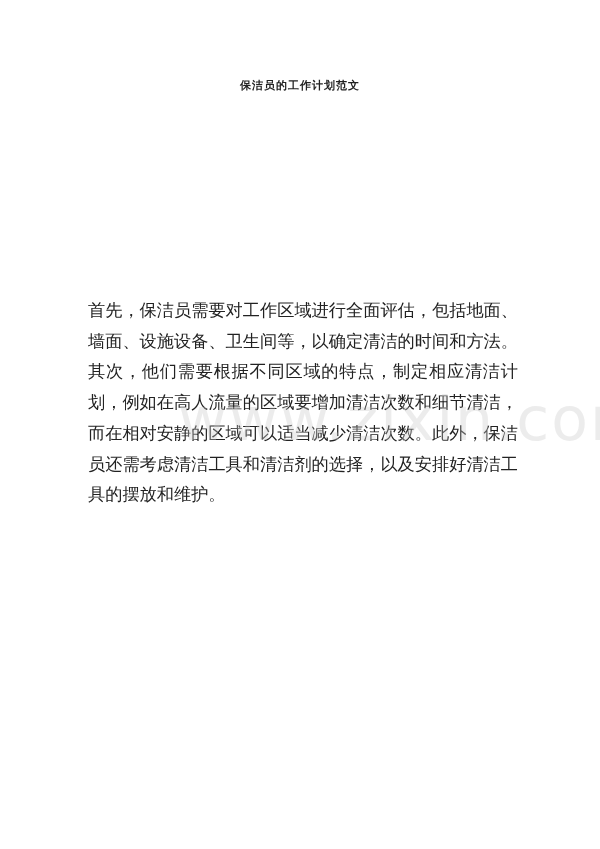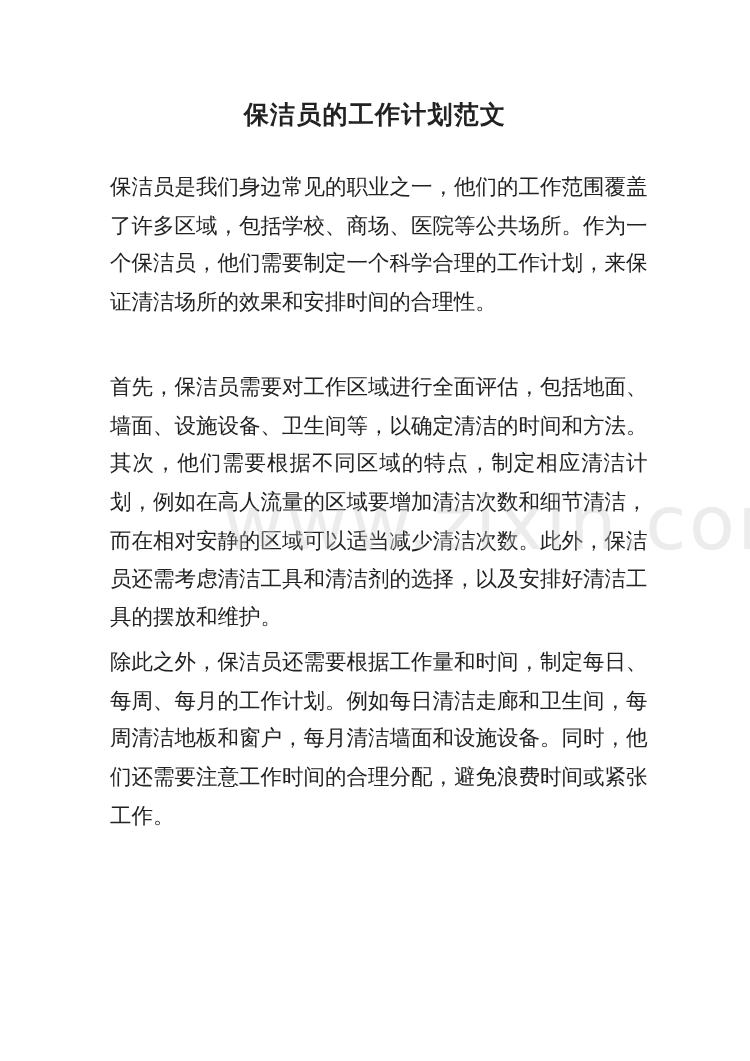--- a/index.html
+++ b/index.html
@@ -23,21 +23,21 @@
       background: #fff;
     }
     .title {
       position: absolute;
       top: 78px;
       left: 0;
       width: 600px;
       text-align: center;
       font-family: "DejaVu Sans", "Liberation Sans", sans-serif;
       font-weight: bold;
-      font-size: 20px;
+      font-size: 11px;
       letter-spacing: 1px;
       color: #222;
     }
     .para {
       position: absolute;
       left: 88px;
       width: 430px;
       font-size: 17.2px;
       line-height: 30.7px;
       text-align: justify;
@@ -61,18 +61,16 @@
       pointer-events: none;
       white-space: nowrap;
     }
   </style>
 </head>
 <body>
 
 <div class="page">
   <div class="title">保洁员的工作计划范文</div>
 
-  <p class="para p1">保洁员是我们身边常见的职业之一，他们的工作范围覆盖了许多区域，包括学校、商场、医院等公共场所。作为一个保洁员，他们需要制定一个科学合理的工作计划，来保证清洁场所的效果和安排时间的合理性。</p>
   <p class="para p2">首先，保洁员需要对工作区域进行全面评估，包括地面、墙面、设施设备、卫生间等，以确定清洁的时间和方法。其次，他们需要根据不同区域的特点，制定相应清洁计划，例如在高人流量的区域要增加清洁次数和细节清洁，而在相对安静的区域可以适当减少清洁次数。此外，保洁员还需考虑清洁工具和清洁剂的选择，以及安排好清洁工具的摆放和维护。</p>
-  <p class="para p3">除此之外，保洁员还需要根据工作量和时间，制定每日、每周、每月的工作计划。例如每日清洁走廊和卫生间，每周清洁地板和窗户，每月清洁墙面和设施设备。同时，他们还需要注意工作时间的合理分配，避免浪费时间或紧张工作。</p>
 
   <div class="watermark">www.zixin.com.cn</div>
 </div>
 
 </body></html>

